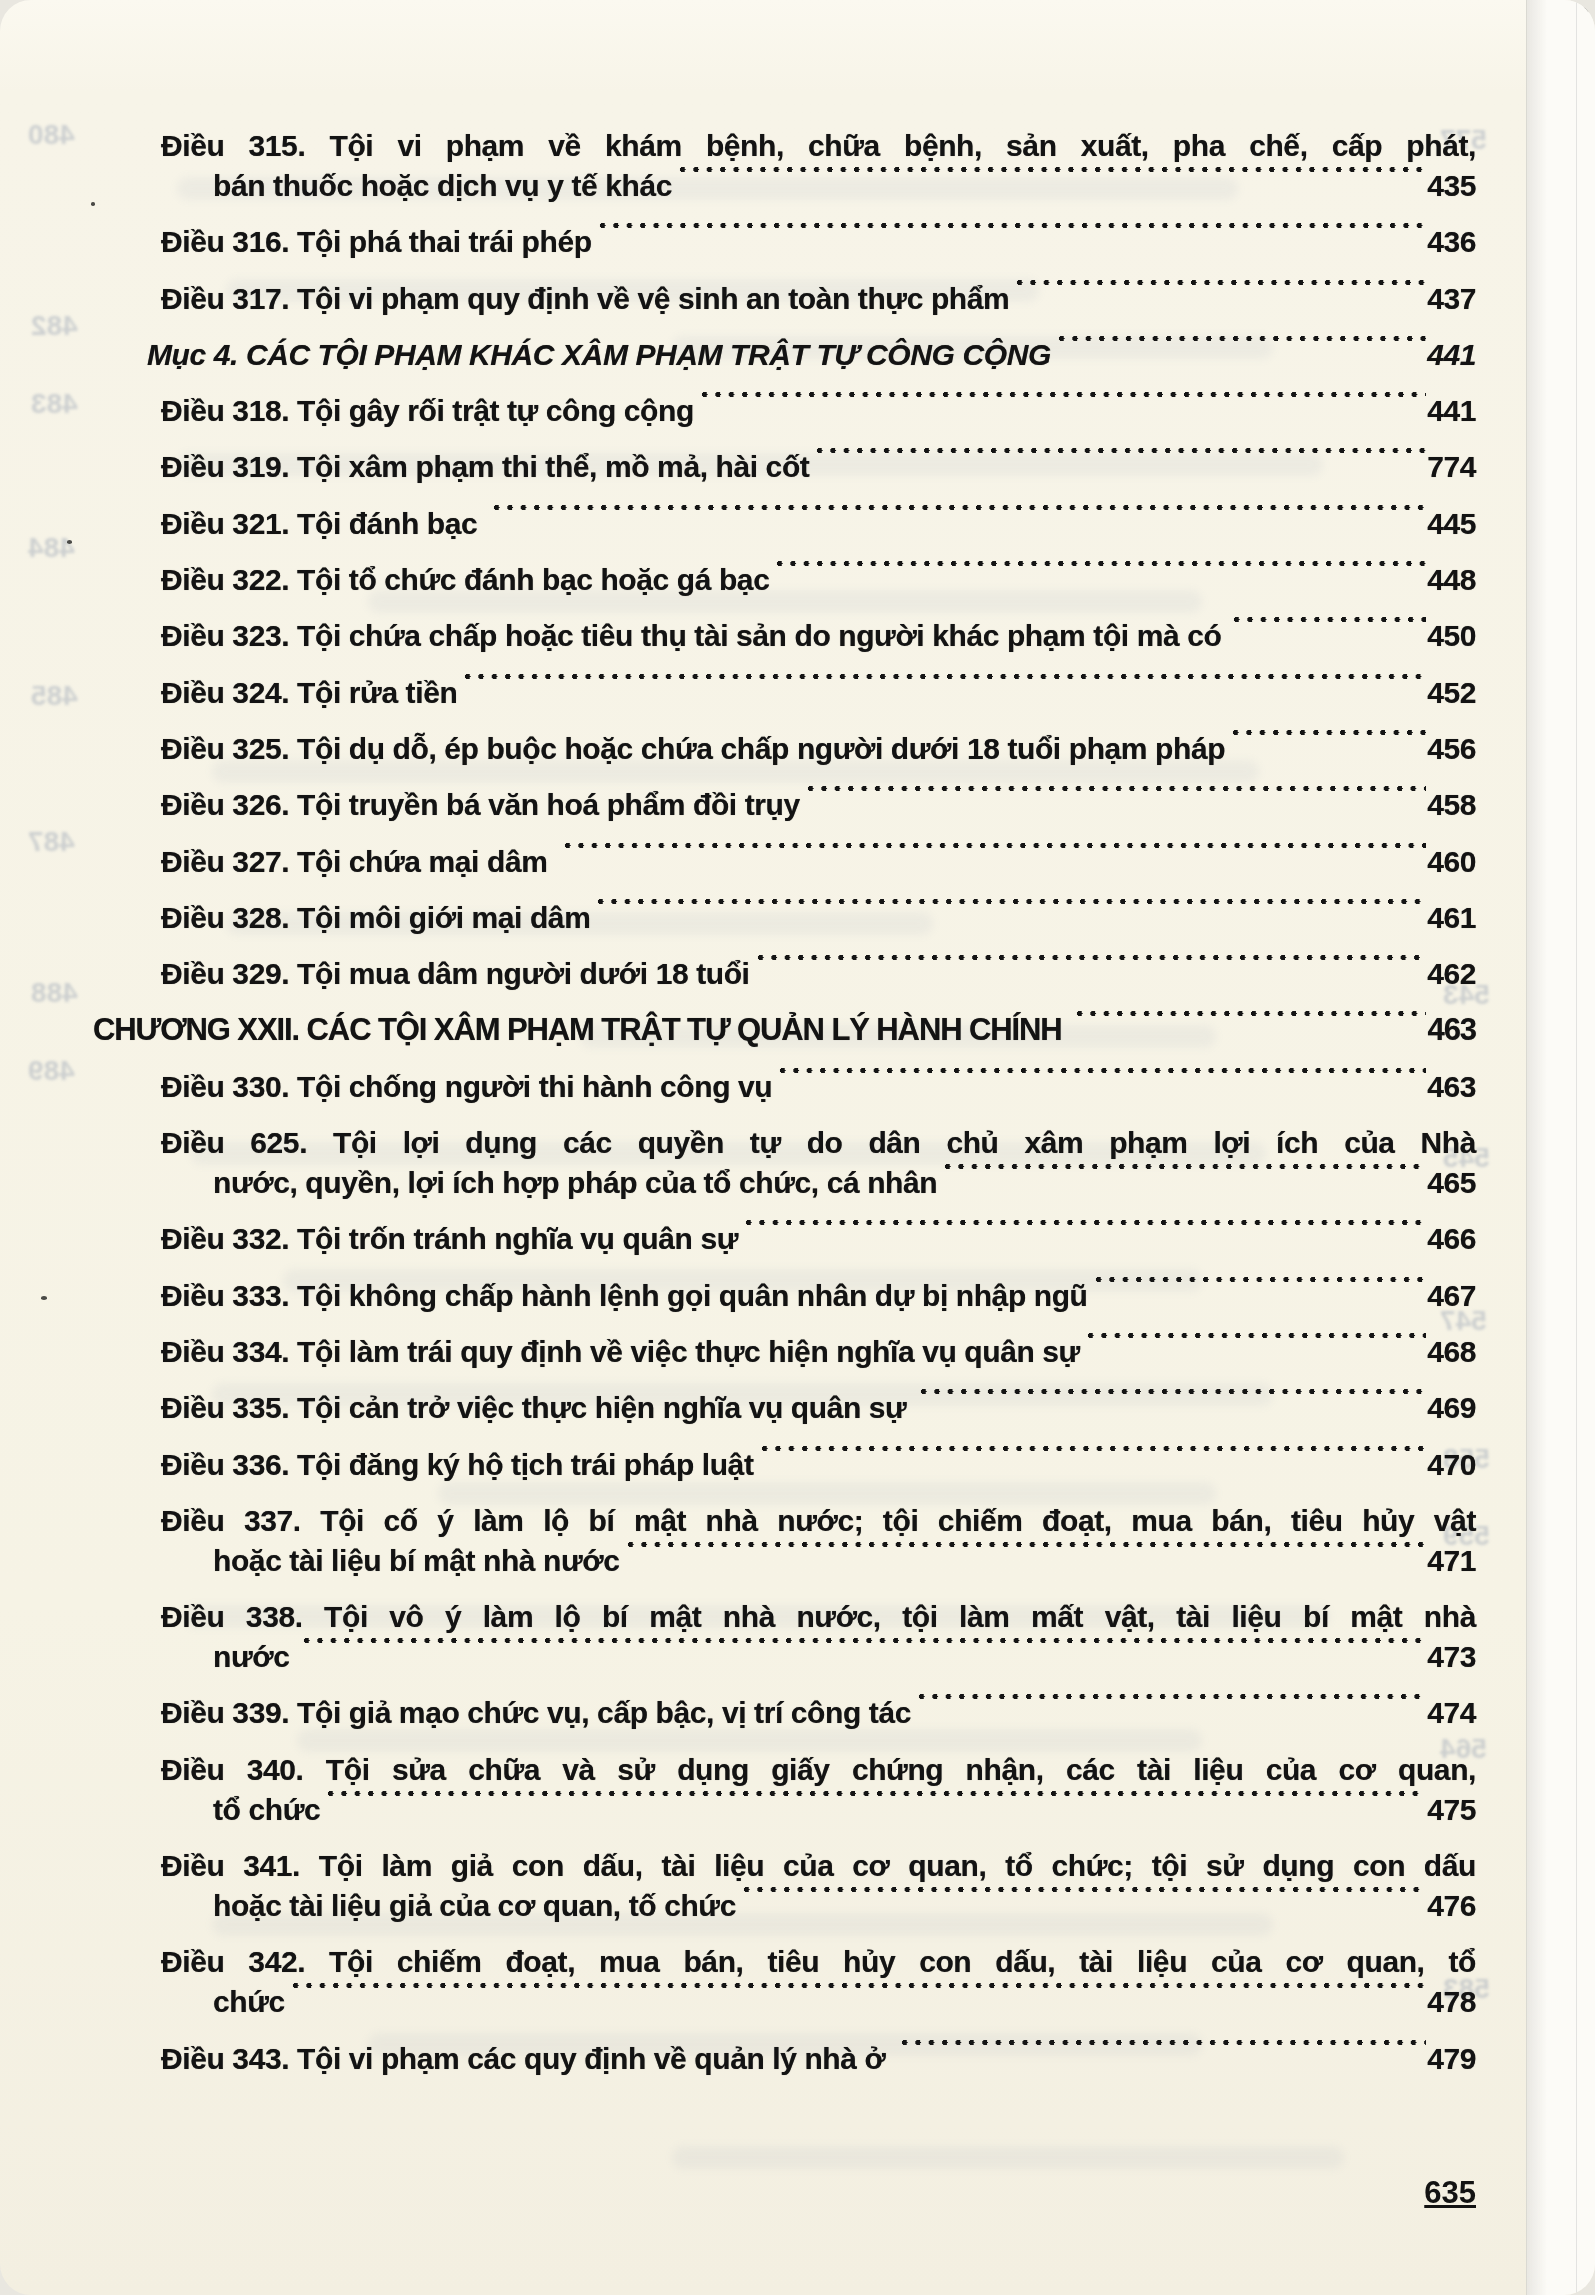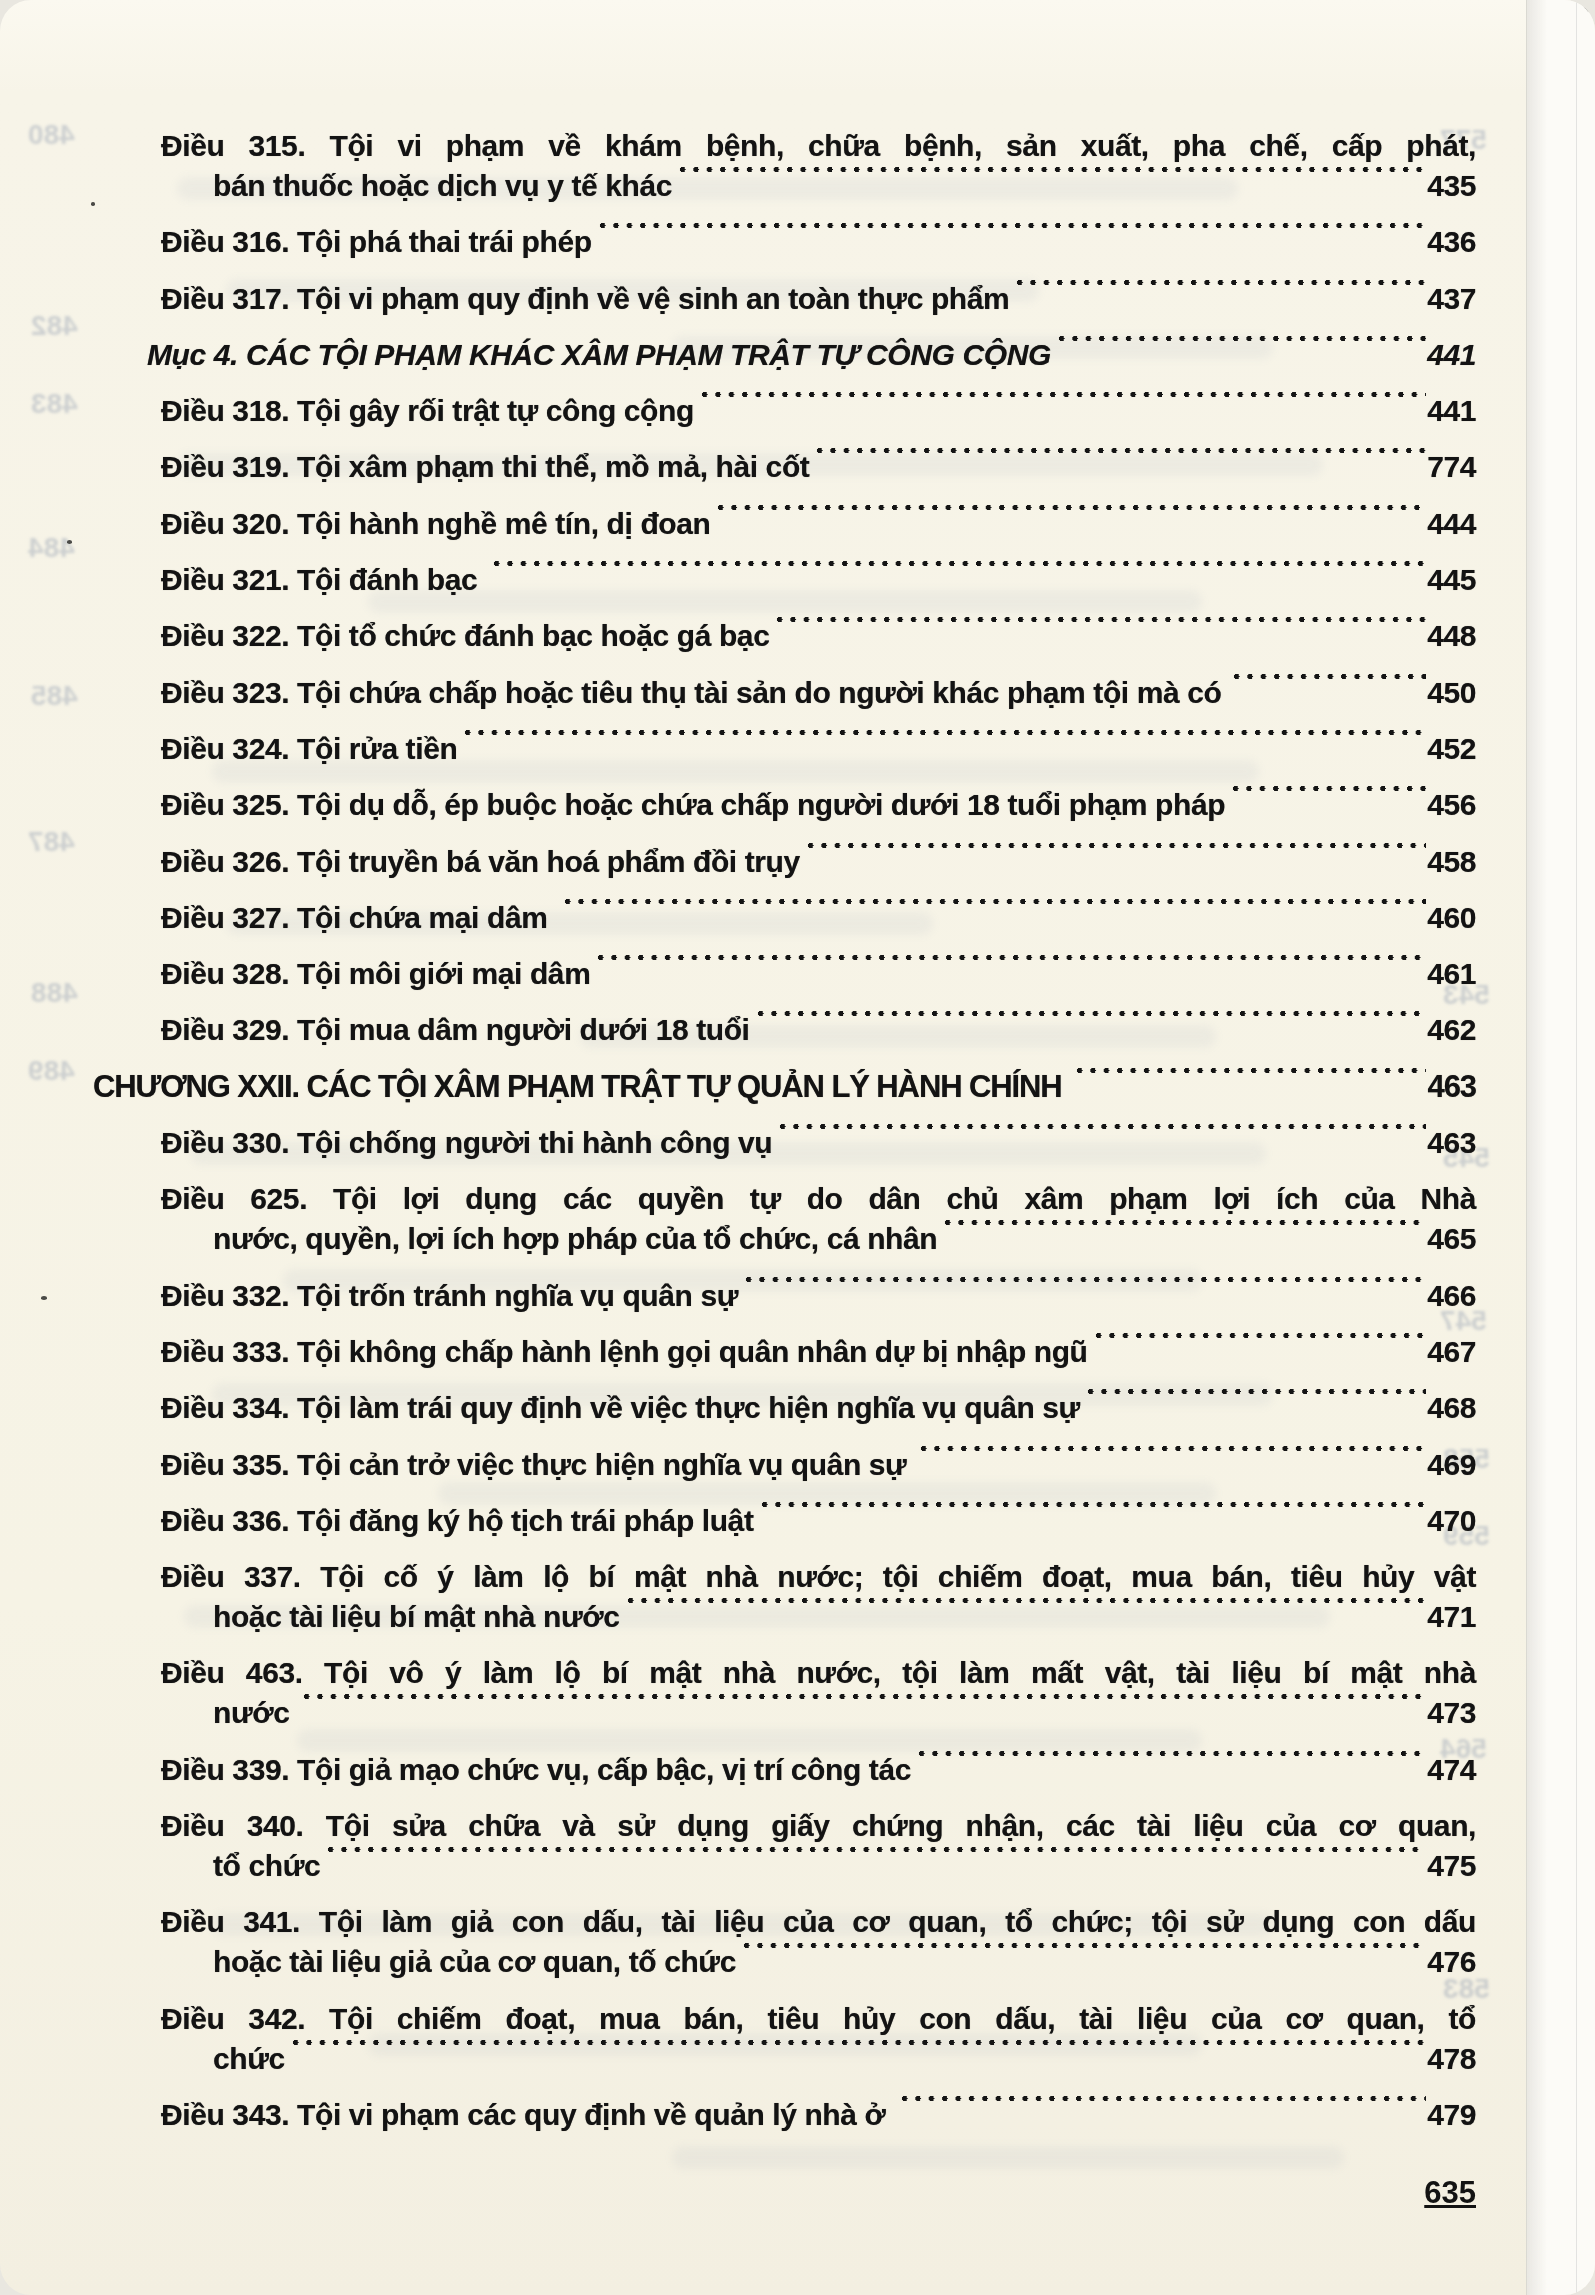--- a/index.html
+++ b/index.html
@@ -136,27 +136,20 @@
     </div>
 
     <div class="entry">
       <div class="row">
         <span class="text">Điều 319. Tội xâm phạm thi thể, mồ mả, hài cốt</span>
         <span class="leader"></span>
         <span class="pageno">774</span>
       </div>
     </div>
 
-    <div class="entry">
-      <div class="row">
-        <span class="text">Điều 320. Tội hành nghề mê tín, dị đoan</span>
-        <span class="leader"></span>
-        <span class="pageno">444</span>
-      </div>
-    </div>
 
     <div class="entry">
       <div class="row">
         <span class="text">Điều 321. Tội đánh bạc</span>
         <span class="leader" style="margin-left:15.6px;"></span>
         <span class="pageno">445</span>
       </div>
     </div>
 
     <div class="entry">
@@ -291,21 +284,21 @@
     <div class="entry">
       <div class="first">Điều 337. Tội cố ý làm lộ bí mật nhà nước; tội chiếm đoạt, mua bán, tiêu hủy vật</div>
       <div class="row" style="padding-left:52px;">
         <span class="text">hoặc tài liệu bí mật nhà nước</span>
         <span class="leader"></span>
         <span class="pageno">471</span>
       </div>
     </div>
 
     <div class="entry">
-      <div class="first">Điều 463. Tội vô ý làm lộ bí mật nhà nước, tội làm mất vật, tài liệu bí mật nhà</div>
+      <div class="first">Điều 338. Tội vô ý làm lộ bí mật nhà nước, tội làm mất vật, tài liệu bí mật nhà</div>
       <div class="row" style="padding-left:52px;">
         <span class="text">nước</span>
         <span class="leader" style="margin-left:14px;"></span>
         <span class="pageno">473</span>
       </div>
     </div>
 
     <div class="entry">
       <div class="row">
         <span class="text">Điều 339. Tội giả mạo chức vụ, cấp bậc, vị trí công tác</span>

